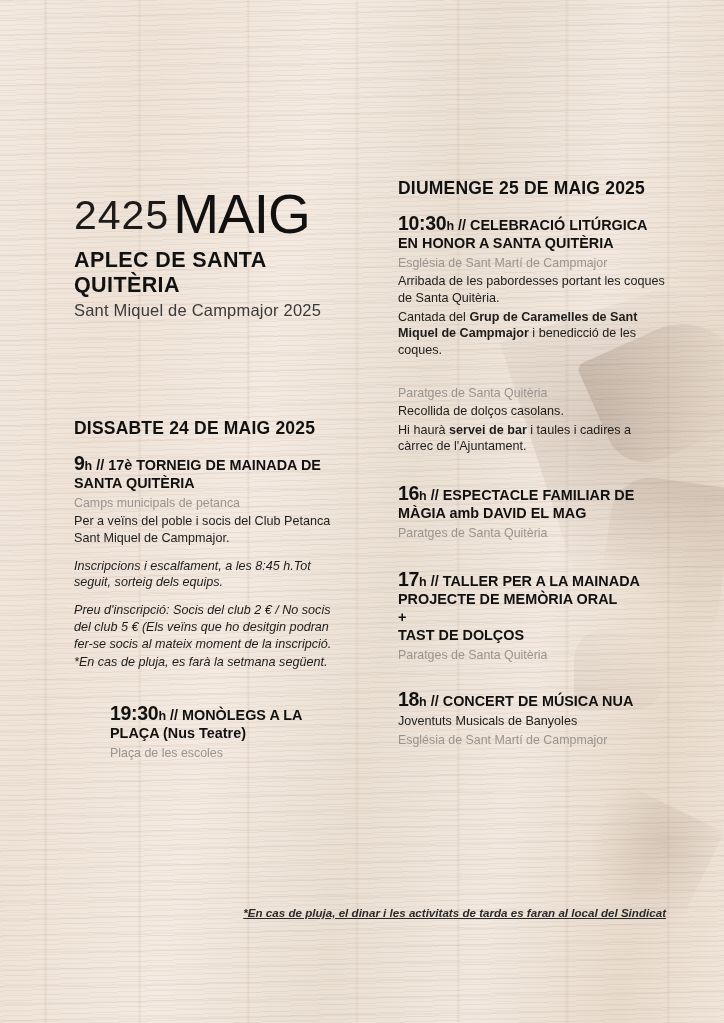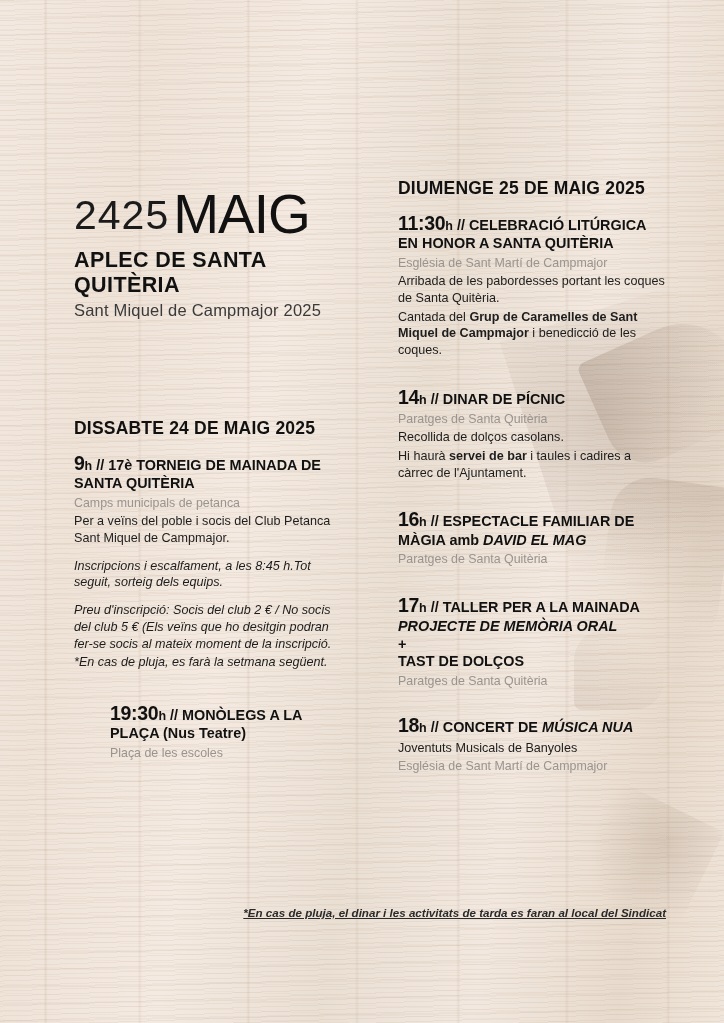--- a/index.html
+++ b/index.html
@@ -138,21 +138,21 @@
   .ev-title {
     font-size: 14.4px;
     font-weight: 700;
     line-height: 1.24;
     color: #111;
     margin: 0;
   }
   .ev-title .hour { font-size: 19.5px; letter-spacing: -0.3px; }
   .ev-title .hsuffix { font-size: 12.5px; font-weight: 700; }
   .ev-title .sep { font-weight: 700; }
-  .ev-title .ital { font-style: italic; }
+  .ev-title .ital { }
   .ev-place {
     font-size: 12.4px;
     color: #9a948f;
     line-height: 1.3;
     margin: 2px 0 0 0;
   }
   .ev-body {
     font-size: 12.6px;
     line-height: 1.33;
     color: #1d1d1d;
@@ -228,37 +228,32 @@
       </div>
       <div class="ev-place">Plaça de les escoles</div>
     </div>
   </div>
 
   <div class="col col-right">
     <div class="day-heading">DIUMENGE 25 DE MAIG 2025</div>
 
     <div class="event">
       <div class="ev-title">
-        <span class="hour">11:30</span><span class="hsuffix">h</span>
+        <span class="hour">10:30</span><span class="hsuffix">h</span>
         <span class="sep">//</span>
         <span>CELEBRACIÓ LITÚRGICA EN HONOR A SANTA QUITÈRIA</span>
       </div>
       <div class="ev-place">Església de Sant Martí de Campmajor</div>
       <div class="ev-body">Arribada de les pabordesses portant les coques de Santa Quitèria.</div>
       <div class="ev-body">
         <span>Cantada del </span><b>Grup de Caramelles de Sant Miquel de Campmajor</b><span> i benedicció de les coques.</span>
       </div>
     </div>
 
     <div class="event" style="margin-top:26px;">
-      <div class="ev-title">
-        <span class="hour">14</span><span class="hsuffix">h</span>
-        <span class="sep">//</span>
-        <span>DINAR DE PÍCNIC</span>
-      </div>
       <div class="ev-place">Paratges de Santa Quitèria</div>
       <div class="ev-body">Recollida de dolços casolans.</div>
       <div class="ev-body">
         <span>Hi haurà </span><b>servei de bar</b><span> i taules i cadires a càrrec de l'Ajuntament.</span>
       </div>
     </div>
 
     <div class="event" style="margin-top:26px;">
       <div class="ev-title">
         <span class="hour">16</span><span class="hsuffix">h</span>

